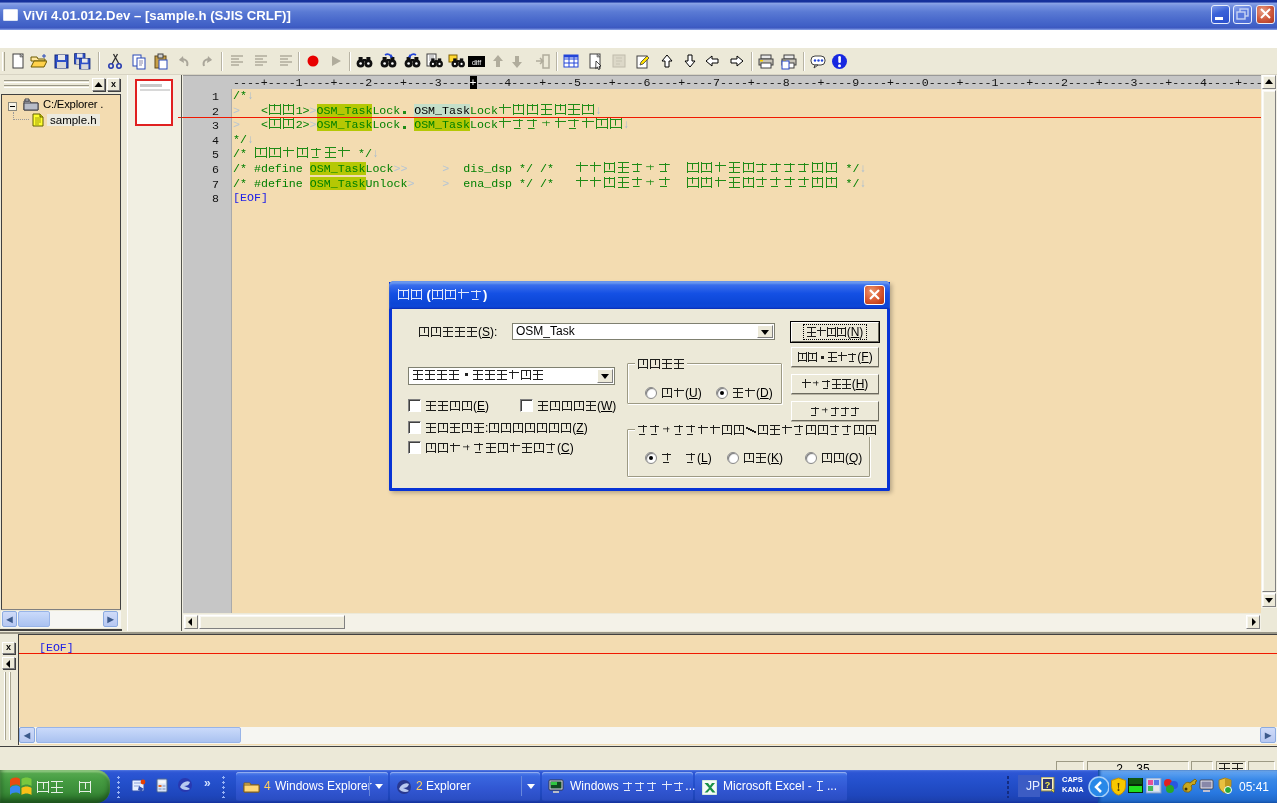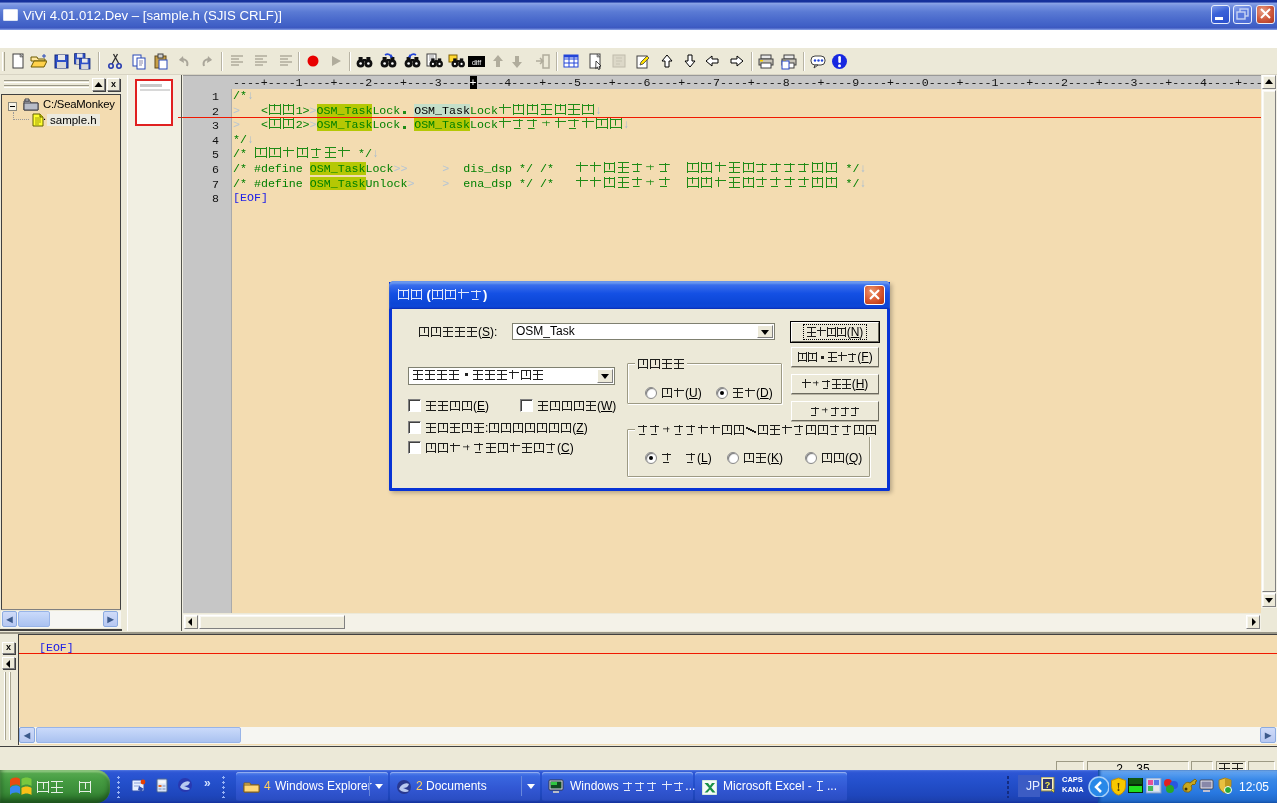--- a/index.html
+++ b/index.html
@@ -23,21 +23,21 @@
 .jm{background-image:linear-gradient(currentColor,currentColor);background-size:3px 3px;background-position:50% 50%}
 .js{background-image:linear-gradient(25deg,transparent 44%,currentColor 44%,currentColor 56%,transparent 56%)}
 .jq{background-image:linear-gradient(currentColor,currentColor),linear-gradient(currentColor,currentColor),linear-gradient(currentColor,currentColor);
     background-size:1px 100%,60% 1px,60% 1px;background-position:30% 0,30% 0,30% 100%}
 .ksm{background-image:linear-gradient(currentColor,currentColor),linear-gradient(currentColor,currentColor);
     background-size:80% 1px,1px 60%;background-position:10% 35%,50% 35%;transform:scale(.8)}
 
 .rb{background:#ece9d8;border:1px solid;border-color:#fff #808080 #808080 #fff;box-shadow:1px 1px 0 #404040}
 
 .tbar{left:0;top:0;width:1277px;height:30px;background:linear-gradient(180deg,#16309c 0%,#16309c 7%,#8ca4e6 10%,#7490e0 20%,#5a7ad4 40%,#4a6acc 65%,#4060c6 85%,#3c58c0 93%,#8ea6e8 100%)}
-.tbar .ttl{position:absolute;left:23px;top:8px;color:#fff;font-weight:normal;font-size:13.2px;letter-spacing:0}
+.tbar .ttl{position:absolute;left:23px;top:8px;color:#fff;font-weight:bold;font-size:13.2px;letter-spacing:0}
 .wicon{position:absolute;left:3px;top:9px;width:15px;height:12px;background:#fff;border:1px solid #dde4f4;border-radius:1px}
 .wbtn{position:absolute;top:5px;width:19px;height:19px;border-radius:3px;border:1px solid #e8eefc;color:#fff;text-align:center;font-size:12px;line-height:17px;font-weight:bold}
 
 .mbar{left:0;top:30px;width:1277px;height:18px;background:#fff}
 .tool{left:0;top:48px;width:1277px;height:27px;background:#ece9d8;border-bottom:1px solid #d8d4c4}
 .ti{position:absolute;top:5px;width:17px;height:17px}
 .tsep{position:absolute;top:4px;width:2px;height:19px;border-left:1px solid #b8b4a4;border-right:1px solid #fff}
 
 .ruler{left:183px;top:75px;width:1078px;height:14px;background:#c6c6c6;border-top:1px solid #999;color:#111;
   font-family:"Liberation Mono",monospace;font-size:11.6px;line-height:14px;overflow:hidden;white-space:pre}
@@ -327,21 +327,21 @@
         </svg></div>
 <div class="abs rb" style="left:107px;top:3px;width:13px;height:13px;text-align:center;font-size:9px;font-weight:bold;line-height:10px">x</div>
 <div class="abs tree">
 <span class="abs" style="left:6px;top:7px;width:9px;height:9px;background:#f8f4e8;border:1px solid #8a887c"></span>
 <span class="abs" style="left:8px;top:11px;width:5px;height:1px;background:#000"></span>
 <svg class="abs" style="left:21px;top:3px" width="16" height="13">
           <path d="M1 3h6l1 2h7v7H1z" fill="#c8c8d0" stroke="#404048"></path>
           <path d="M1 5h14v7H1z" fill="#b8bcc8" stroke="#404048"></path>
           <path d="M2 1h4v2H2z" fill="#d8dce4" stroke="#404048"></path>
         </svg>
-<span class="abs" style="left:41px;top:3px;font-size:11.3px;letter-spacing:-.2px">C:/SeaMonkey .</span>
+<span class="abs" style="left:41px;top:3px;font-size:11.3px;letter-spacing:-.2px">C:/Explorer .</span>
 <span class="abs" style="left:11px;top:17px;width:1px;height:8px;border-left:1px dotted #999"></span>
 <span class="abs" style="left:11px;top:24px;width:16px;height:1px;border-top:1px dotted #999"></span>
 <svg class="abs" style="left:30px;top:18px" width="12" height="14">
           <path d="M1 1h7l3 3v9H1z" fill="#ffff30" stroke="#606000"></path>
           <path d="M8 1v3h3" fill="#d8d800" stroke="#606000"></path>
           <path d="M3 5h6M3 7h6M3 9h6M3 11h4" stroke="#888800" stroke-width=".8"></path>
         </svg>
 <span class="abs" style="left:45px;top:19px;background:#eceadf;padding:0 3px;font-size:11.5px">sample.h</span>
 </div>
 <div class="abs xtrack" style="left:1px;top:536px;width:120px;height:17px">
@@ -460,21 +460,21 @@
         <span class="tbtxt" style="left:39px;color:#fff">Windows Explorer</span>
         <span class="abs" style="left:133px;top:4px;width:1px;height:20px;background:#6888dc"></span>
         <span class="abs" style="left:139px;top:12px;width:0;height:0;border:4px solid transparent;border-top:5px solid #fff"></span>
       </div>
 <div class="tbtn tbn abs" style="left:390px;width:150px">
         <svg class="abs" style="left:6px;top:7px" width="16" height="16">
           <circle cx="8" cy="8" r="7" fill="#283890"></circle>
           <path d="M3 10c2-5 7-7 10-5-1 3-3 4-6 4 2 1 4 1 6 3-3 2-8 1-10-2z" fill="#b8c8f0"></path>
         </svg>
         <span class="tbtxt" style="left:26px;color:#ffd060">2</span>
-        <span class="tbtxt" style="left:36px;color:#fff">Documents</span>
+        <span class="tbtxt" style="left:36px;color:#fff">Explorer</span>
         <span class="abs" style="left:131px;top:4px;width:1px;height:20px;background:#6888dc"></span>
         <span class="abs" style="left:137px;top:12px;width:0;height:0;border:4px solid transparent;border-top:5px solid #fff"></span>
       </div>
 <div class="tbtn tbn abs" style="left:695px;width:152px">
         <svg class="abs" style="left:7px;top:8px" width="15" height="15">
           <rect x="0" y="0" width="15" height="15" rx="1" fill="#f4faf6"></rect>
           <rect x="0" y="0" width="15" height="15" rx="1" fill="none" stroke="#b8d8c0"></rect>
           <path d="M2.5 3l4.5 5L2.5 12.5h3L8 9.6l2.4 2.9h3.1L9.3 7.6 13 3h-3L8 5.7 6 3z" fill="#1a9048"></path>
         </svg>
         <span class="tbtxt" style="color:#fff">Microsoft Excel - <i class="j jq"></i>...</span>
@@ -530,21 +530,21 @@
 <svg class="abs" style="left:1199px;top:9px" width="16" height="14">
         <rect x="1" y="1" width="13" height="9" rx="1" fill="#e8e8f0" stroke="#484858"></rect>
         <rect x="2.5" y="2.5" width="10" height="6" fill="#8888a8"></rect>
         <rect x="4" y="11" width="7" height="2" fill="#c0c0d0"></rect>
       </svg>
 <svg class="abs" style="left:1217px;top:7px" width="16" height="18">
         <path d="M8 1l6 2v5c0 4-3 7-6 8-3-1-6-4-6-8V3z" fill="#e8c040" stroke="#a08020"></path>
         <path d="M8 1l6 2v5c0 4-3 7-6 8z" fill="#c09820"></path>
         <circle cx="11" cy="13" r="3.5" fill="#28a838" stroke="#fff"></circle>
       </svg>
-<span class="abs" style="left:1239px;top:10px;color:#fff;font-size:12px">12:05</span>
+<span class="abs" style="left:1239px;top:10px;color:#fff;font-size:12px">05:41</span>
 </div>
 <div class="abs dlg">
 <div class="dtitle">
         <span class="txt"><i class="j kb"></i><i class="j kb"></i> (<i class="j kb"></i><i class="j kb"></i><i class="j kck"></i><i class="j kc"></i>)</span>
         <span class="dx"><svg width="19" height="18">
             <path d="M5 4l9 9M14 4l-9 9" stroke="#fff" stroke-width="2.2"></path>
           </svg></span>
       </div>
 <div class="dbody">
 <span class="lbl" style="left:26px;top:16px"><i class="j kb"></i><i class="j kb"></i><i class="j ka"></i><i class="j ka"></i><i class="j ka"></i>(<u>S</u>):</span>

